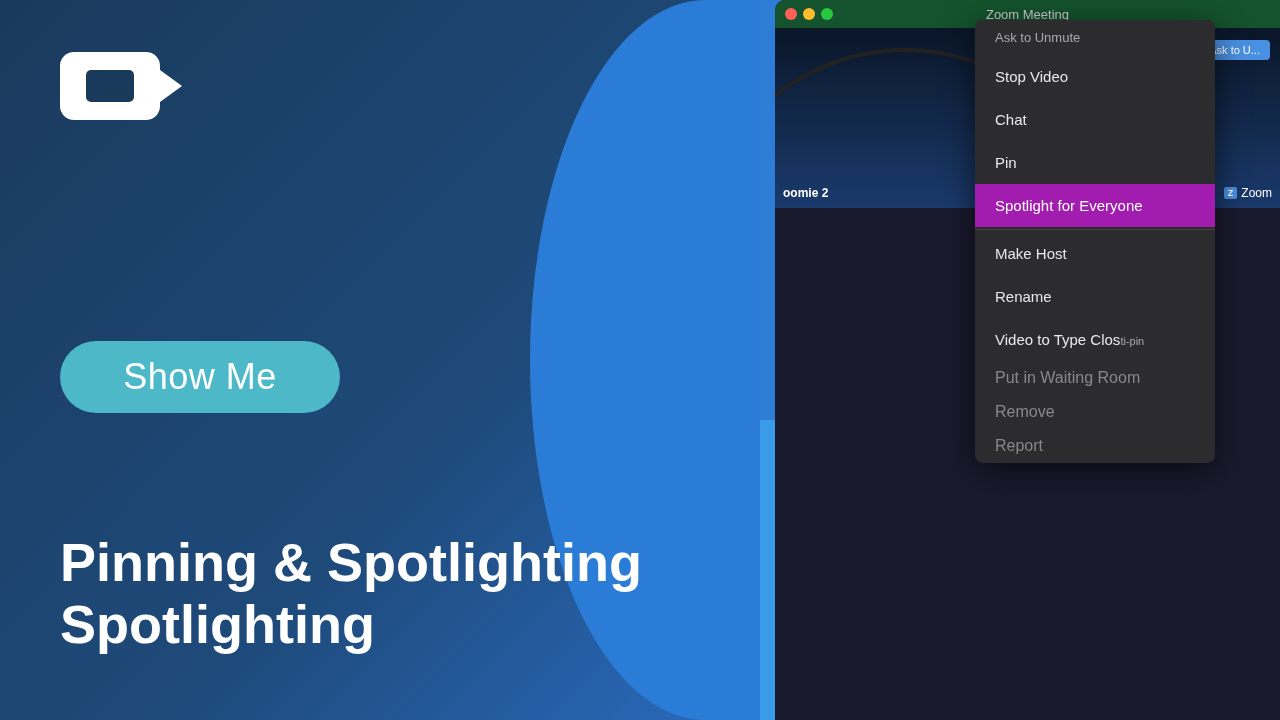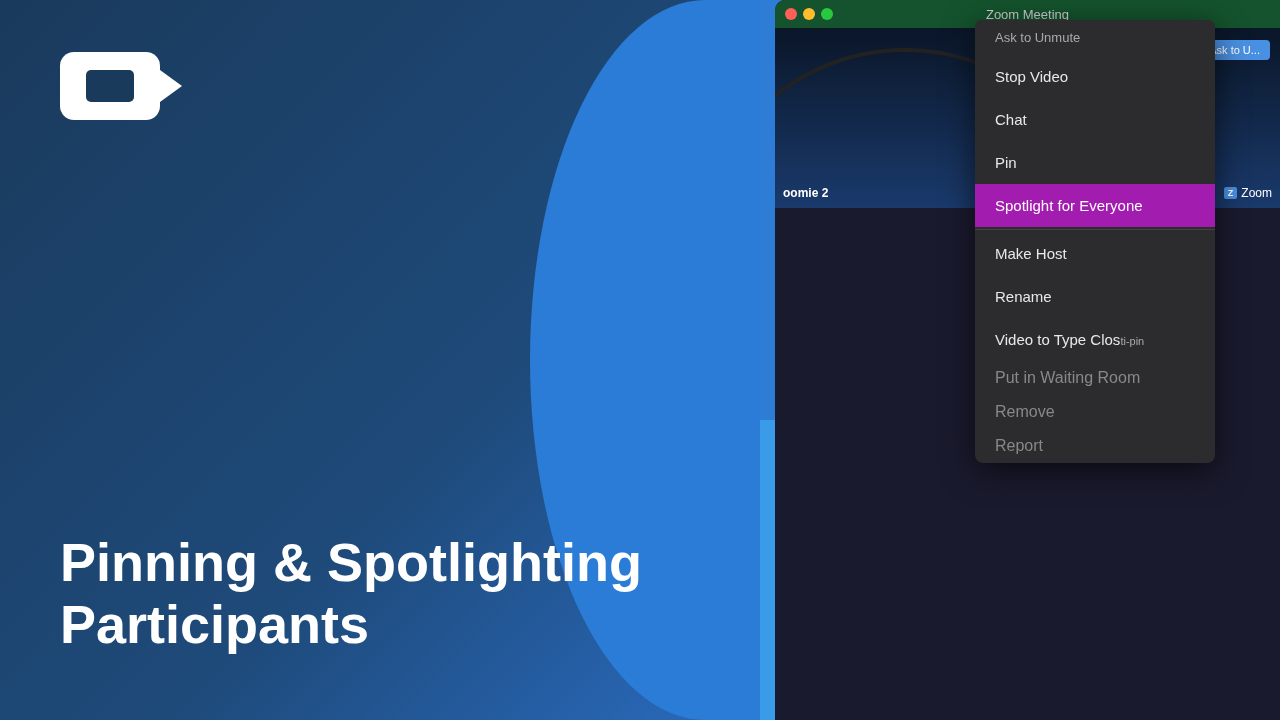--- a/index.html
+++ b/index.html
@@ -293,25 +293,28 @@
 <body>
 
 <div class="left-panel">
 
   <div class="zoom-logo">
     <div class="zoom-logo-icon">
       <div class="camera-body"></div>
     </div>
   </div>
 
+  <div class="show-me-btn">
+    <span class="show-me-text">Show Me</span>
+  </div>
 
   <div class="title-section">
     <div class="title-text">
       <span>Pinning &amp; Spotlighting</span><br>
-      <span>Participants</span>
+      <span>Spotlighting</span>
     </div>
   </div>
 </div>
 
 <div class="right-panel">
 
   <div class="blue-bg"></div>
 
   <div class="zoom-window">
 

